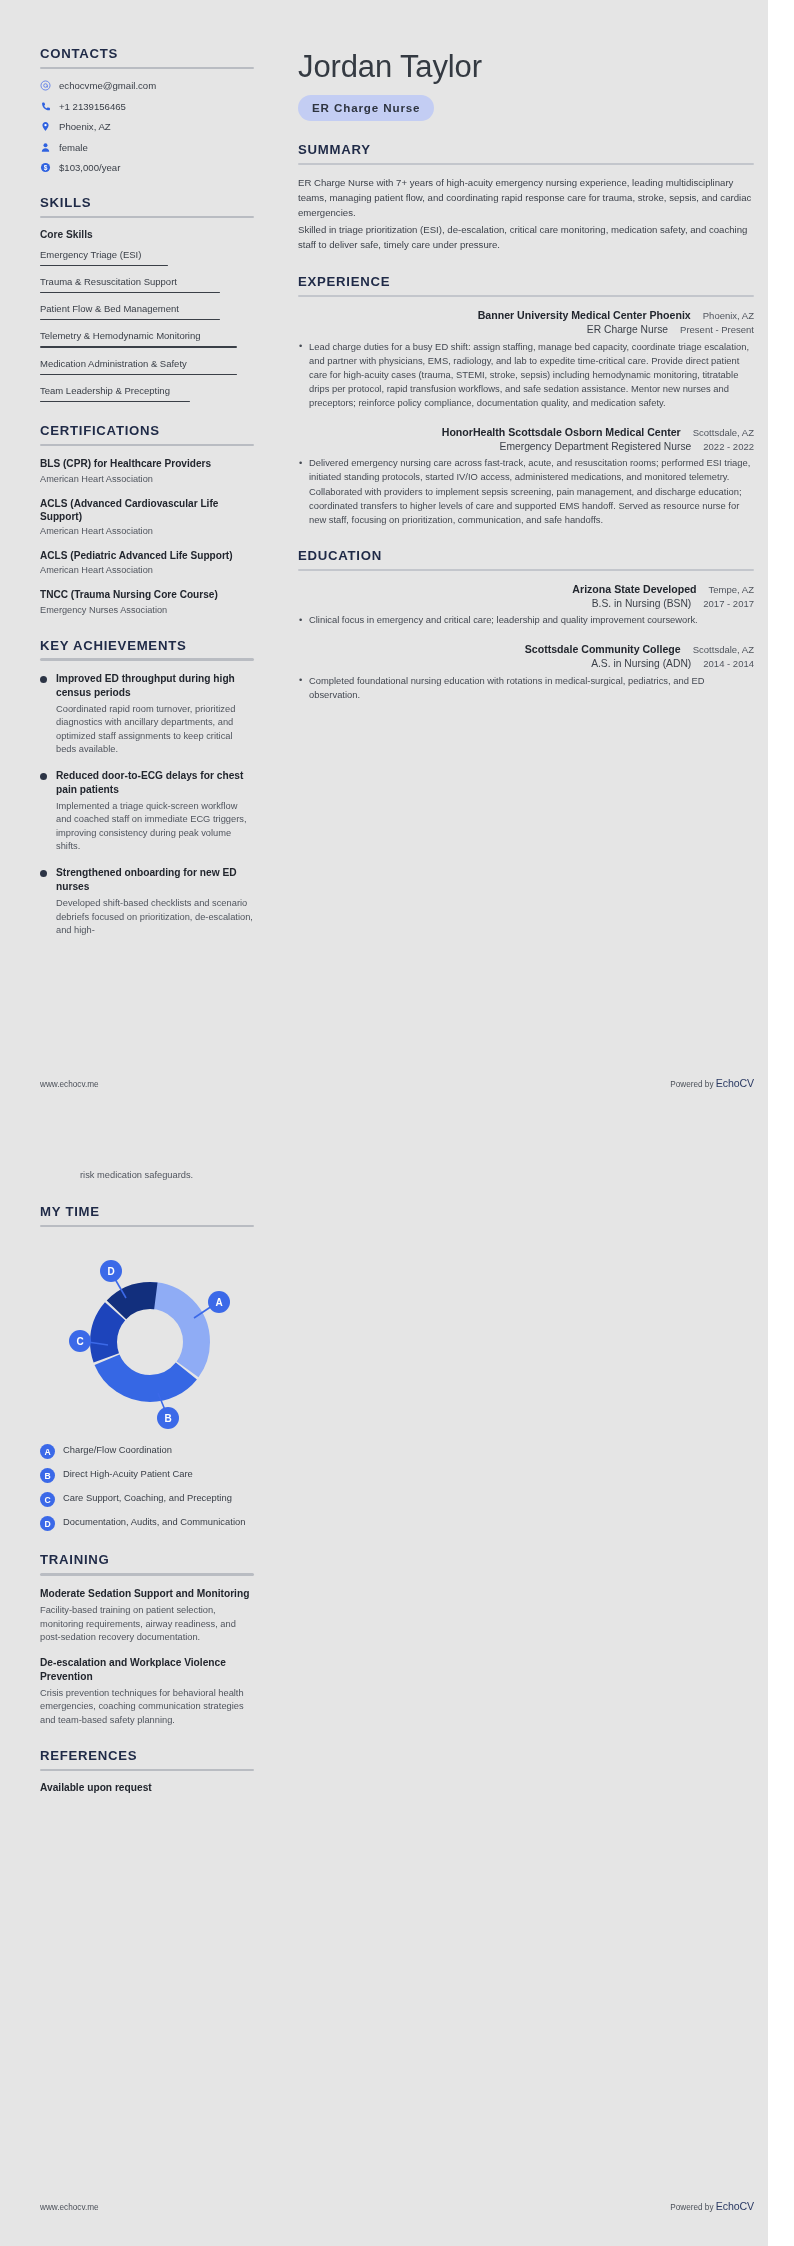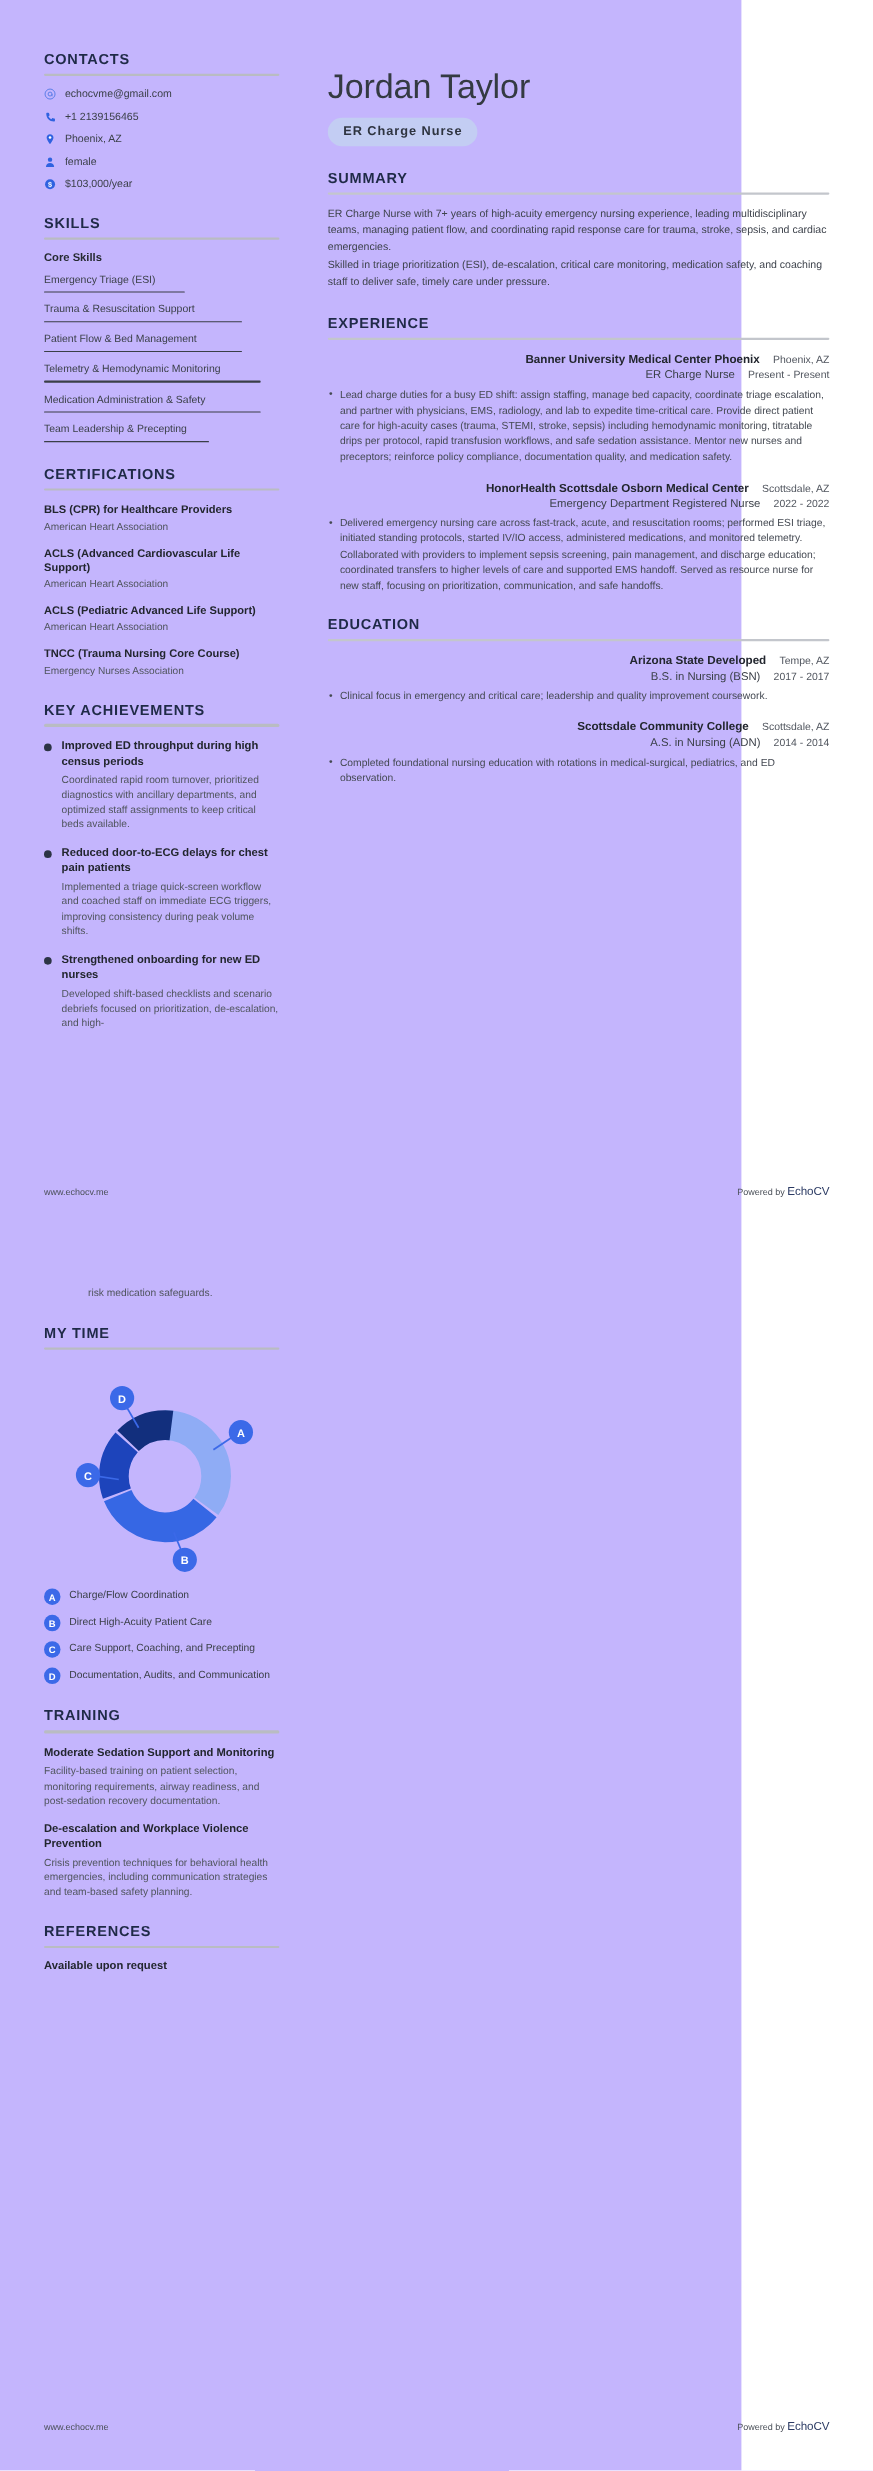--- a/index.html
+++ b/index.html
@@ -8,23 +8,23 @@
     background: #ffffff;
   }
   body {
     width: 794px;
     font-family: "Liberation Sans", sans-serif;
     color: #2c3038;
     -webkit-font-smoothing: antialiased;
   }
   .page {
     position: relative;
-    width: 674px;
+    width: 768px;
     min-height: 2246px;
-    background: #c4b5fd;
+    background: #e5e5e5;
     box-sizing: border-box;
   }
 
   
   .sheet {
     position: relative;
     width: 794px;
     height: 1123px;
     box-sizing: border-box;
     padding: 46px 40px 0 40px;
@@ -153,21 +153,21 @@
     line-height: 1.42;
   }
 
   
   .name {
     font-size: 31px;
     font-weight: 400;
     color: #343a42;
     letter-spacing: -0.004em;
     line-height: 1.1;
-    margin: 16px 0 11px 0;
+    margin: 4px 0 11px 0;
   }
   .chip {
     display: inline-block;
     background: #c3cdf3;
     color: #2e3440;
     font-size: 11.6px;
     font-weight: 600;
     letter-spacing: .075em;
     padding: 6px 14px 7px 14px;
     border-radius: 20px;
@@ -628,21 +628,21 @@
         <div class="sec-block">
           <div class="sec-h">TRAINING</div>
           <div class="sec-rule"></div>
 
           <div class="tr">
             <div class="tr-title">Moderate Sedation Support and Monitoring</div>
             <div class="tr-desc">Facility-based training on patient selection, monitoring requirements, airway readiness, and post-sedation recovery documentation.</div>
           </div>
           <div class="tr">
             <div class="tr-title">De-escalation and Workplace Violence Prevention</div>
-            <div class="tr-desc">Crisis prevention techniques for behavioral health emergencies, including communication strategies and team-based safety planning.</div>
+            <div class="tr-desc">Crisis prevention techniques for behavioral health emergencies, coaching communication strategies and team-based safety planning.</div>
           </div>
         </div>
 
         <div class="sec-block">
           <div class="sec-h">REFERENCES</div>
           <div class="sec-rule"></div>
           <div class="ref-text">Available upon request</div>
         </div>
 
       </div>

